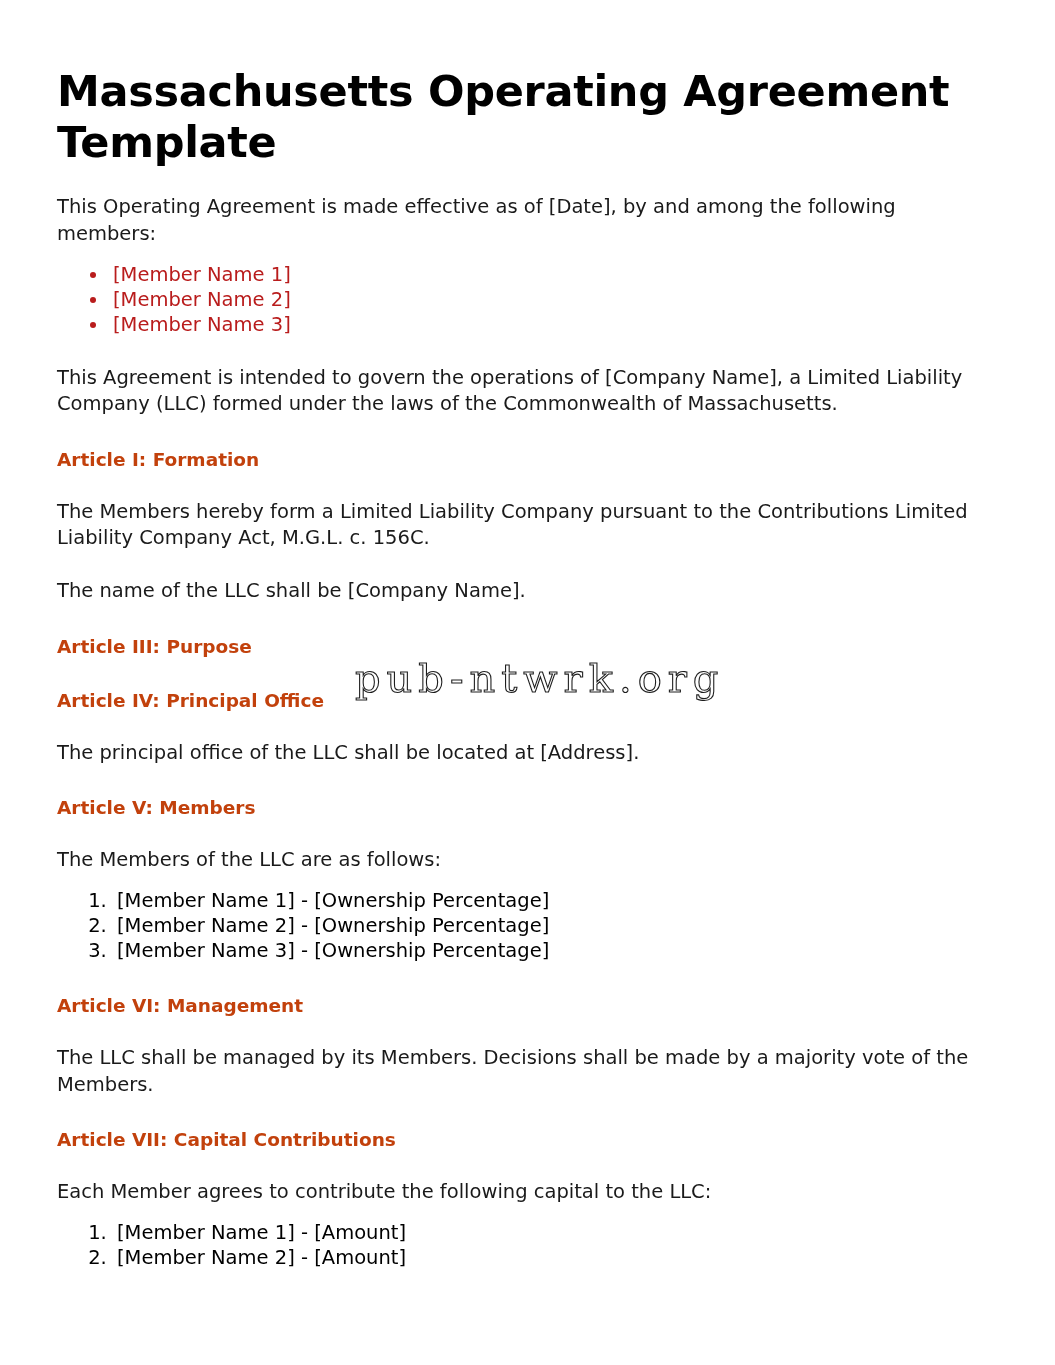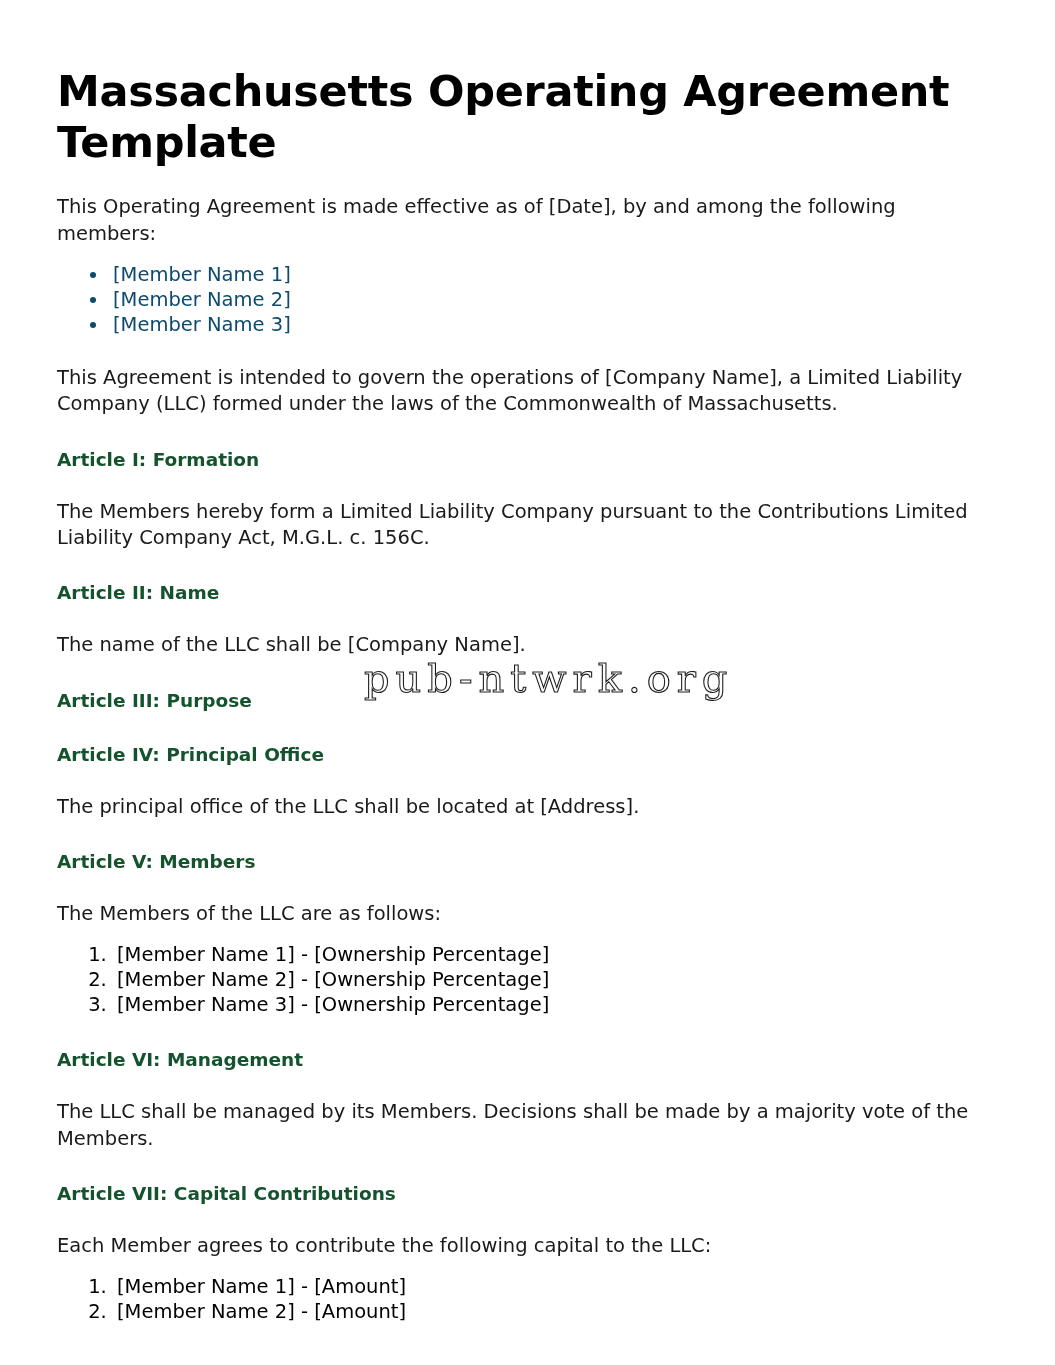--- a/index.html
+++ b/index.html
@@ -48,35 +48,35 @@
     padding-top: 27px;
     color: #1a1a1a;
   }
 
   .section-heading {
     font-size: 18.5px;
     font-weight: bold;
     line-height: 1.3;
     margin: 0;
     padding-top: 30px;
-    color: #14532d;
+    color: #c2410c;
   }
 
   ul.bullet-list {
     margin: 0;
     padding-top: 16px;
     padding-left: 52px;
     padding-bottom: 0;
     list-style-type: disc;
   }
 
   ul.bullet-list li {
     font-size: 19.5px;
     line-height: 1.28;
-    color: #0c4a6e;
+    color: #b91c1c;
     padding-left: 4px;
   }
 
   ol.num-list {
     margin: 0;
     padding-top: 16px;
     padding-left: 56px;
     padding-bottom: 0;
     list-style-type: decimal;
   }
@@ -84,21 +84,21 @@
   ol.num-list li {
     font-size: 19.5px;
     line-height: 1.28;
     color: #000000;
     padding-left: 4px;
   }
 
   
   .watermark {
     position: absolute;
-    left: 364px;
+    left: 355px;
     top: 655px;
     font-family: "DejaVu Serif", "Liberation Serif", serif;
     font-size: 40px;
     letter-spacing: 6px;
     color: rgba(30, 30, 30, 0.92);
     -webkit-text-stroke: 0px;
     white-space: nowrap;
     pointer-events: none;
     z-index: 5;
     font-weight: 400;
@@ -130,21 +130,20 @@
       <li>[Member Name 1]</li>
       <li>[Member Name 2]</li>
       <li>[Member Name 3]</li>
     </ul>
 
     <p class="para">This Agreement is intended to govern the operations of [Company Name], a Limited Liability Company (LLC) formed under the laws of the Commonwealth of Massachusetts.</p>
 
     <h2 class="section-heading">Article I: Formation</h2>
     <p class="para">The Members hereby form a Limited Liability Company pursuant to the Contributions Limited Liability Company Act, M.G.L. c. 156C.</p>
 
-    <h2 class="section-heading">Article II: Name</h2>
     <p class="para">The name of the LLC shall be [Company Name].</p>
 
     <h2 class="section-heading">Article III: Purpose</h2>
 
     <h2 class="section-heading">Article IV: Principal Office</h2>
     <p class="para">The principal office of the LLC shall be located at [Address].</p>
 
     <h2 class="section-heading">Article V: Members</h2>
     <p class="para">The Members of the LLC are as follows:</p>
     <ol class="num-list">

